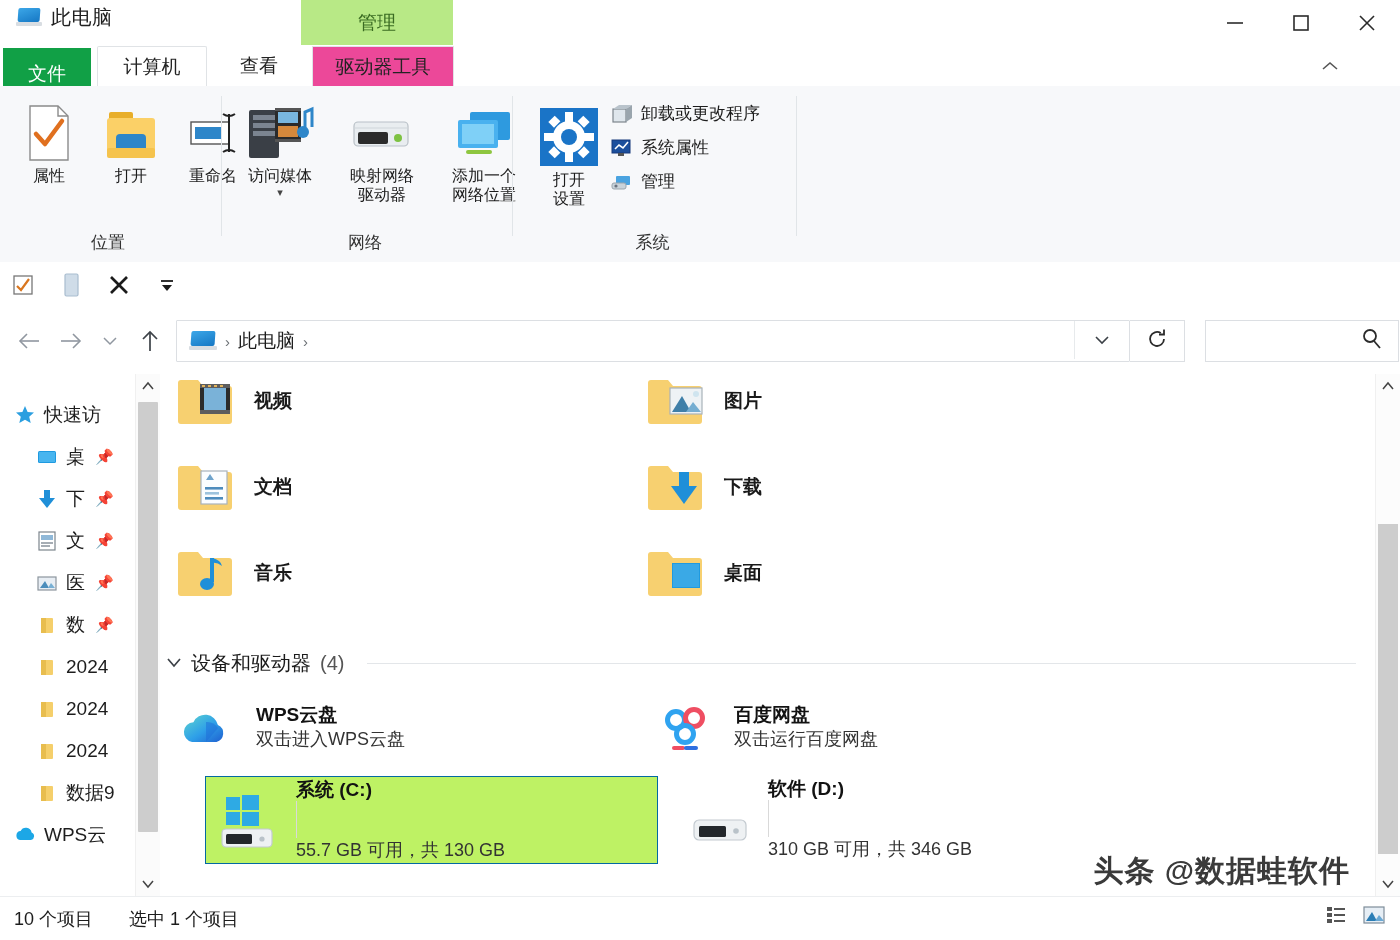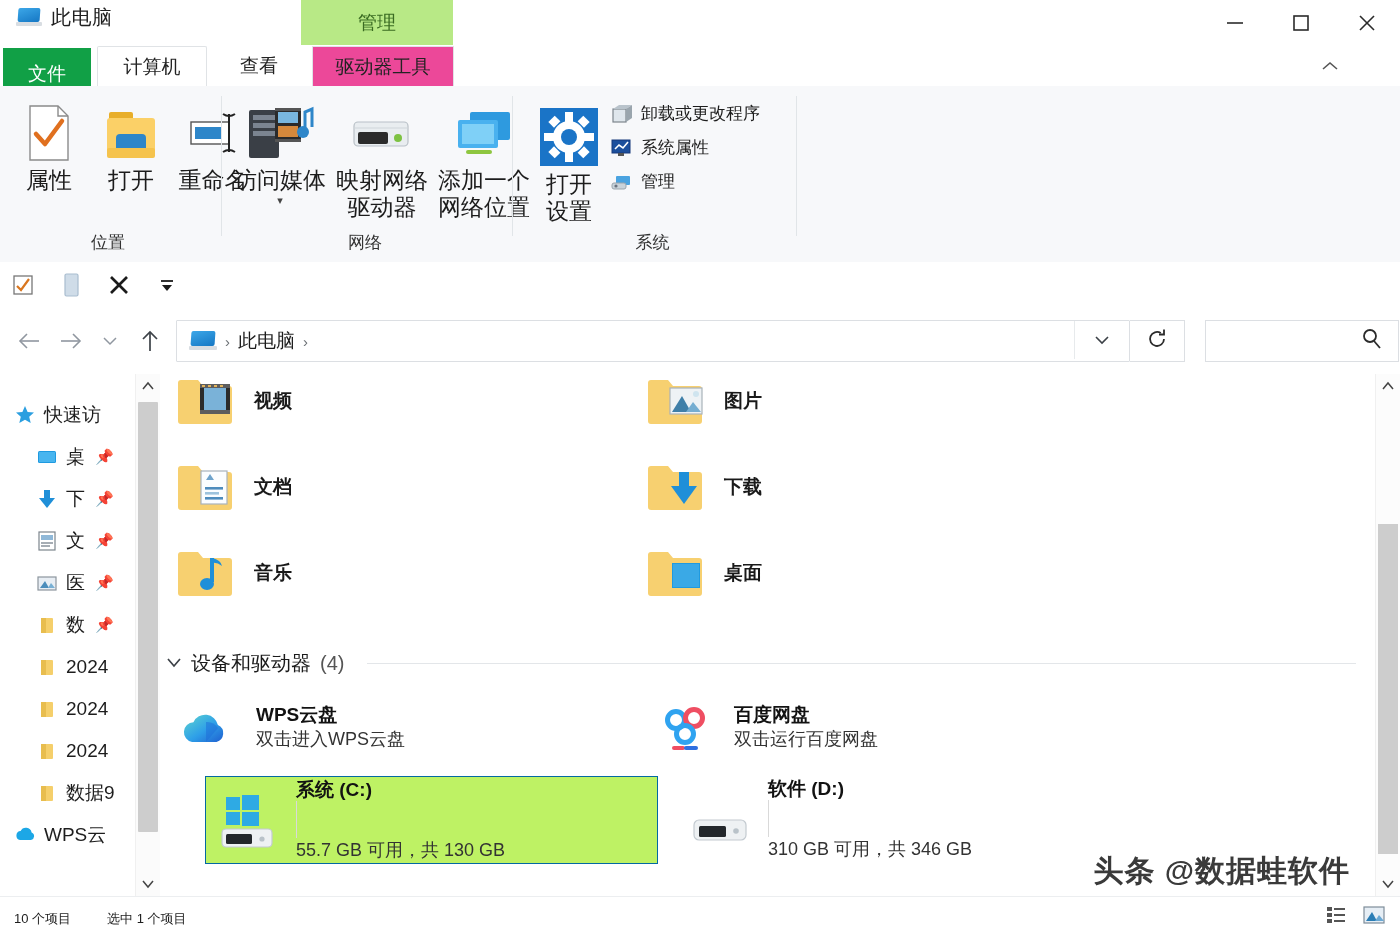--- a/index.html
+++ b/index.html
@@ -38,21 +38,21 @@
   .qmark{position:absolute;right:2px;top:52px;width:30px;height:30px;border-radius:50%;background:#1878c8;color:#fff;font-size:19px;display:flex;align-items:center;justify-content:center;font-weight:bold;}
 
   
   .ribbon{position:absolute;left:0;top:86px;width:1400px;height:176px;background:#f7f8fa;border-bottom:1px solid #dfe3e6;}
   .rgroup{position:absolute;top:0;height:176px;}
   .rgroup .glabel{position:absolute;bottom:8px;left:0;width:100%;text-align:center;font-size:17px;color:#333;}
   .rgroup .gsep{position:absolute;right:0;top:10px;width:1px;height:140px;background:#e1e5e8;}
   .ritems{position:absolute;top:10px;left:0;display:flex;}
   .ritem{width:auto;min-width:72px;display:flex;flex-direction:column;align-items:center;padding:4px 5px 0;}
   .ritem .ic{height:62px;display:flex;align-items:flex-end;justify-content:center;}
-  .ritem .lb{font-size:23px;color:#1c1c1c;text-align:center;line-height:1.18;margin-top:5px;white-space:pre-line;}
+  .ritem .lb{font-size:16px;color:#1c1c1c;text-align:center;line-height:1.18;margin-top:5px;white-space:pre-line;}
   .caret{font-size:11px;color:#444;}
 
   .sys-items{position:absolute;left:96px;top:16px;display:flex;flex-direction:column;gap:11px;}
   .sys-row{display:flex;align-items:center;gap:9px;font-size:17px;color:#1c1c1c;}
 
   
   .qat{position:absolute;left:0;top:262px;width:1400px;height:46px;background:#fff;border-bottom:1px solid #ebeef0;display:flex;align-items:center;gap:18px;padding-left:8px;}
   .qat-b{width:30px;height:30px;display:flex;align-items:center;justify-content:center;}
 
   
@@ -108,21 +108,21 @@
   .bar{width:334px;height:22px;background:#e9e9e9;border:1px solid #d9d9d9;margin:5px 0 4px;}
   .bar .fill{height:100%;background:#1a8fdd;}
   .dicon{width:66px;height:58px;position:relative;flex:0 0 66px;}
 
   
   .mn-scroll{position:absolute;right:0;top:0;width:24px;height:522px;background:#fcfcfc;border-left:1px solid #f0f0f0;}
   .mn-thumb{position:absolute;left:2px;top:150px;width:20px;height:330px;background:#cdcdcd;}
 
   
   .statusbar{position:absolute;left:0;top:896px;width:1400px;height:44px;background:#fff;border-top:1px solid #eceef0;display:flex;align-items:center;}
-  .st-text{font-size:13px;color:#1d1d1d;}
+  .st-text{font-size:18px;color:#1d1d1d;}
   .st-1{margin-left:14px;}
   .st-2{margin-left:36px;}
   .view-btns{position:absolute;right:12px;top:4px;display:flex;gap:10px;}
   .vb{width:28px;height:28px;display:flex;align-items:center;justify-content:center;}
 
   
   .watermark{position:absolute;right:50px;bottom:48px;font-size:30px;color:#3a3a3a;font-weight:bold;letter-spacing:1px;white-space:nowrap;}
 </style>
 </head>
 <body>

